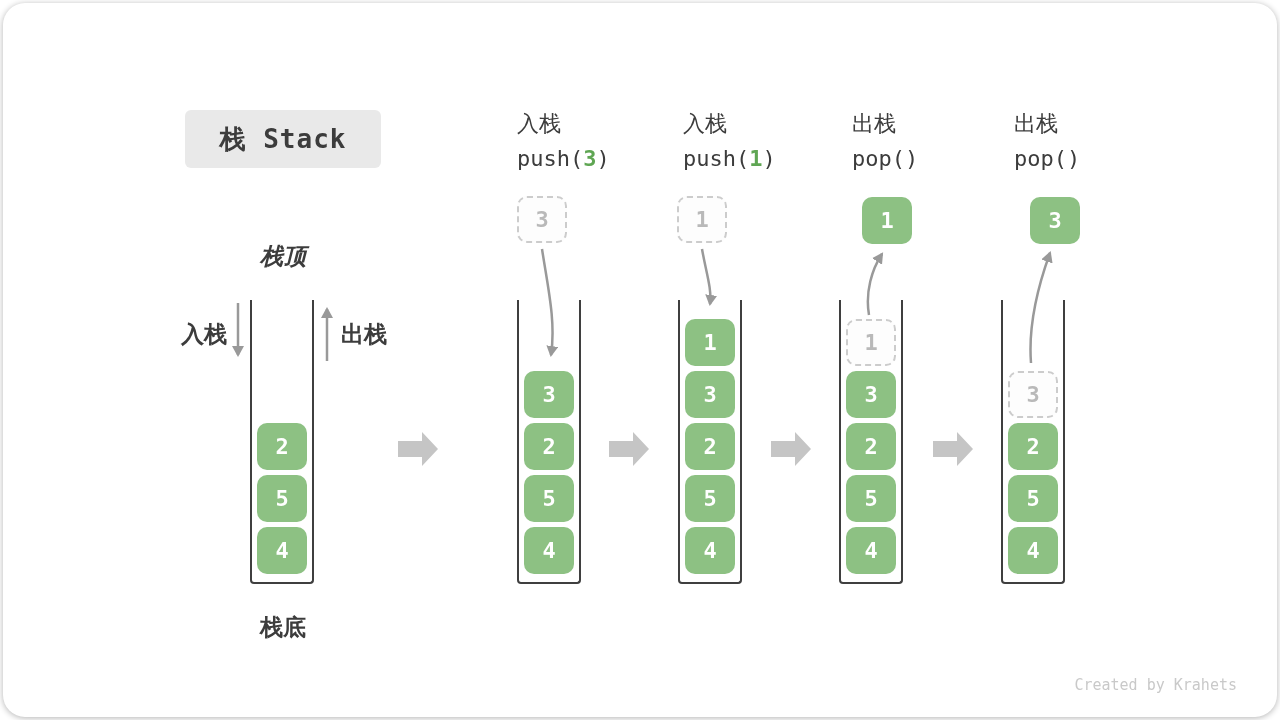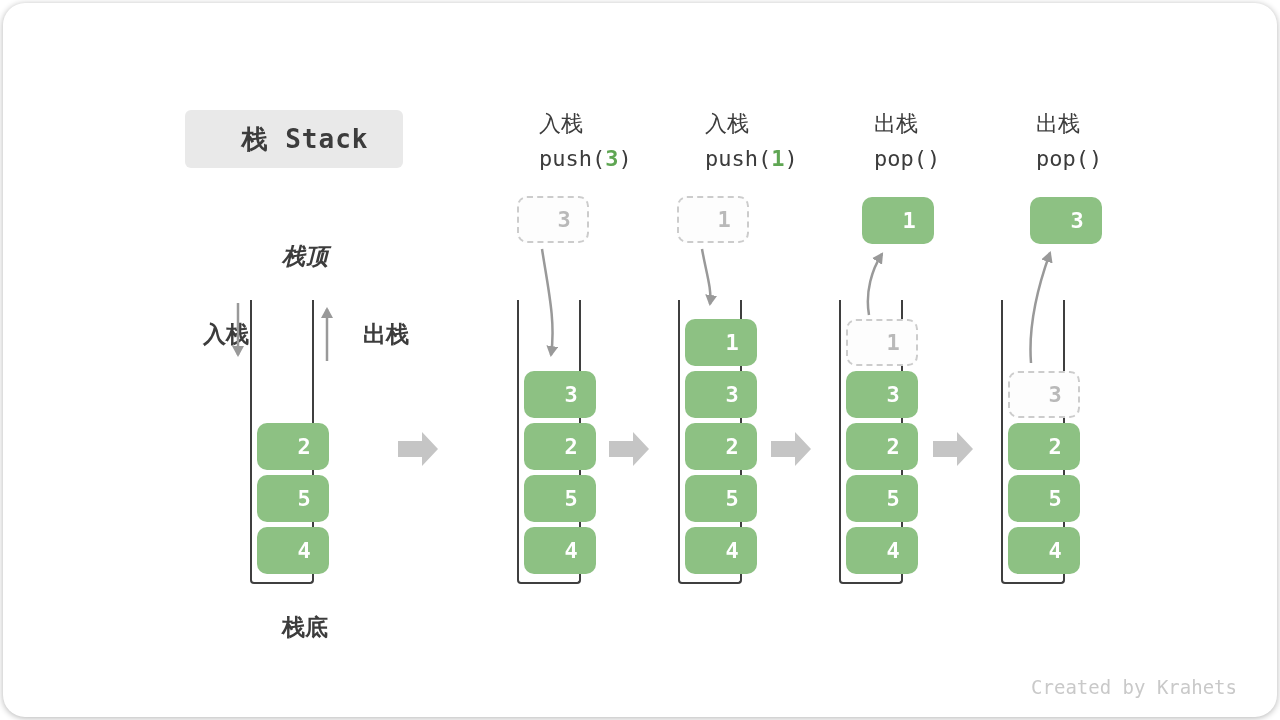--- a/index.html
+++ b/index.html
@@ -1,20 +1,20 @@
 <!DOCTYPE html>
 <html style="--green-box: #8dc183; --green-accent: #5fa653; --text-dark: #3c3c3c; --wall: #3f3f3f; --arrow-gray: #999999; --block-arrow: #c5c5c5; --dashed-border: #cccccc; --ghost-text: #b9b9b9; --title-bg: #e9e9e9; --watermark-color: #c9c9c9;"><head>
 <meta charset="utf-8">
 <style>
   html,body{margin:0;padding:0;background:#ffffff;}
   #canvas{position:relative;width:1280px;height:720px;overflow:hidden;
           font-family:"DejaVu Sans","Liberation Sans",sans-serif;}
   #card{position:absolute;inset:3px;background:#ffffff;border-radius:22px;
         box-shadow:0 1px 6px rgba(0,0,0,0.30);}
-  .abs{position:absolute;padding-left:22px;}
+  .abs{position:absolute;}
 
   
   .title-box{left:185px;top:110px;width:196px;height:58px;background:var(--title-bg);
              border-radius:6px;display:flex;align-items:center;justify-content:center;
              font-family:"DejaVu Sans Mono","Liberation Mono",monospace;
              font-size:26px;font-weight:600;color:var(--text-dark);letter-spacing:1px;}
 
   
   .legend{font-size:23px;font-weight:bold;color:var(--text-dark);width:100px;text-align:center;}
 
@@ -36,21 +36,21 @@
   .cell.ghost{background:#fdfdfd;border:2px dashed var(--dashed-border);color:var(--ghost-text);
               width:46px;height:43px;box-sizing:content-box;}
 
   
   #arrows{position:absolute;left:0;top:0;width:1280px;height:720px;pointer-events:none;}
   .arrow-line{fill:none;stroke:var(--arrow-gray);stroke-width:2.5px;}
   .ah-fill{fill:var(--arrow-gray);}
   .block-arrow{fill:var(--block-arrow);}
 
   .watermark{right:43px;top:676px;font-family:"DejaVu Sans Mono","Liberation Mono",monospace;
-             font-size:19px;color:var(--watermark-color);}
+             font-size:15px;color:var(--watermark-color);}
 </style>
 </head>
 <body>
 
 <div id="canvas">
   <div id="card"></div>
 
   <div class="abs title-box">栈 Stack</div>
 
   <div class="abs legend" style="left:233px;top:241px;font-style:italic;">栈顶</div>

